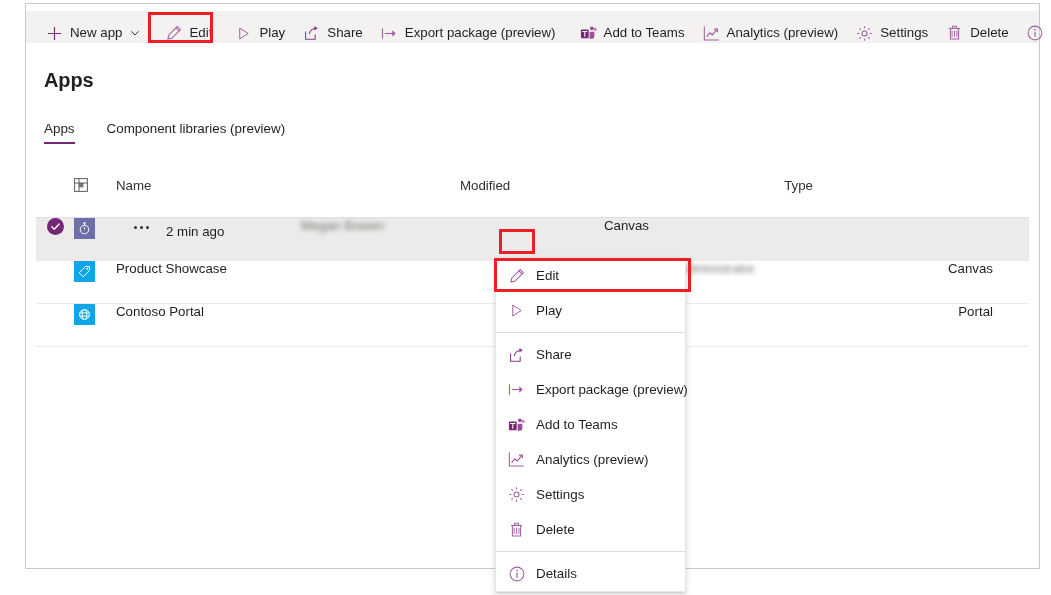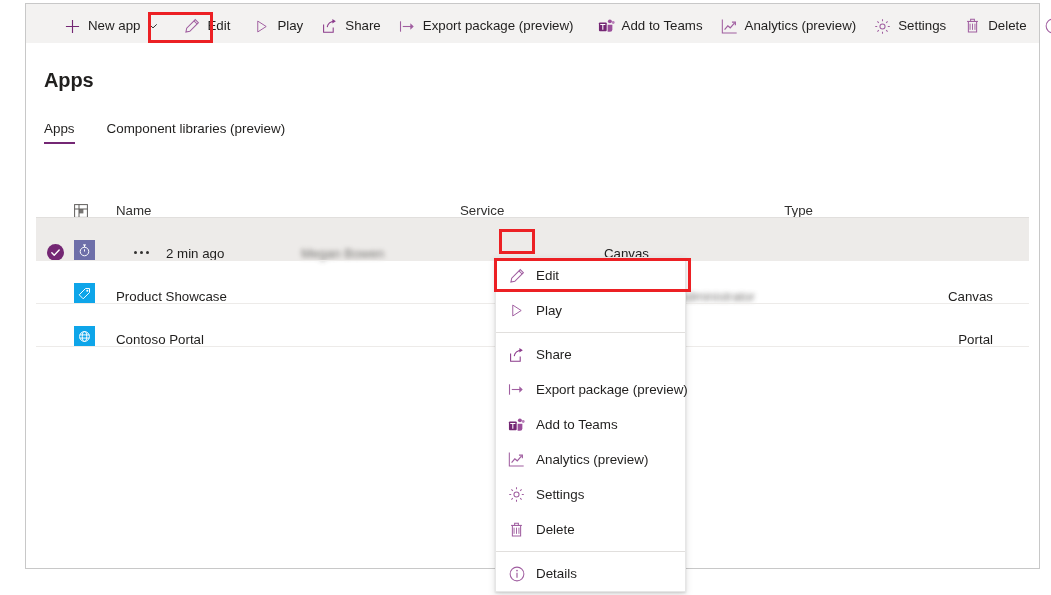--- a/index.html
+++ b/index.html
@@ -25,26 +25,26 @@
     position: absolute;
     left: 25px; top: 3px;
     width: 1015px; height: 566px;
     border: 1px solid #c8c8c8;
     background: #ffffff;
   }
 
   
   #commandbar {
     position: absolute;
-    left: 26px; top: 4px;
+    left: 26px; top: 11px;
     width: 1013px; height: 44px;
     background: #f3f2f1;
     display: flex;
     align-items: center;
-    padding-left: 29px;
+    padding-left: 11px;
     white-space: nowrap;
   }
 
   .cmd {
     display: inline-flex;
     align-items: center;
     height: 44px;
     padding: 0 9px;
     font-size: 13.3px;
     color: #201f1e;
@@ -111,21 +111,21 @@
 
   
   #table {
     position: absolute;
     left: 10px; top: 135px;
     width: 993px;
   }
   .trow {
     position: relative;
     display: flex;
-    align-items: flex-end;
+    align-items: flex-start;
     height: 43px;
     width: 993px;
     font-size: 13.3px;
     color: #201f1e;
   }
   #thead {
     height: 40px;
     color: #323130;
   }
   #thead .c-name,
@@ -389,21 +389,21 @@
         <div class="c-icon">
           <span class="grid-glyph">
             <svg width="14" height="14" viewBox="0 0 14 14">
               <rect x="0.6" y="0.6" width="12.8" height="12.8" fill="none" stroke="#605e5c" stroke-width="1"></rect>
               <path d="M0.6 5h12.8M5 0.6v12.8" stroke="#605e5c" stroke-width="1"></path>
               <rect x="5" y="5" width="4.4" height="4.4" fill="#605e5c" opacity=".85"></rect>
             </svg>
           </span>
         </div>
         <div class="c-name">Name</div>
-        <div class="c-mod">Service</div>
+        <div class="c-mod">Modified</div>
         <div class="c-type">Type</div>
         <div class="rowline"></div>
       </div>
 
       <div class="trow row-selected">
         <div class="c-check">
           <span class="chk">
             <svg width="11" height="11" viewBox="0 0 12 12">
                 <path d="M2 6.3l2.6 2.6L10 3.2" fill="none" stroke="#fff" stroke-width="1.5" stroke-linecap="round" stroke-linejoin="round"></path>
               </svg>

